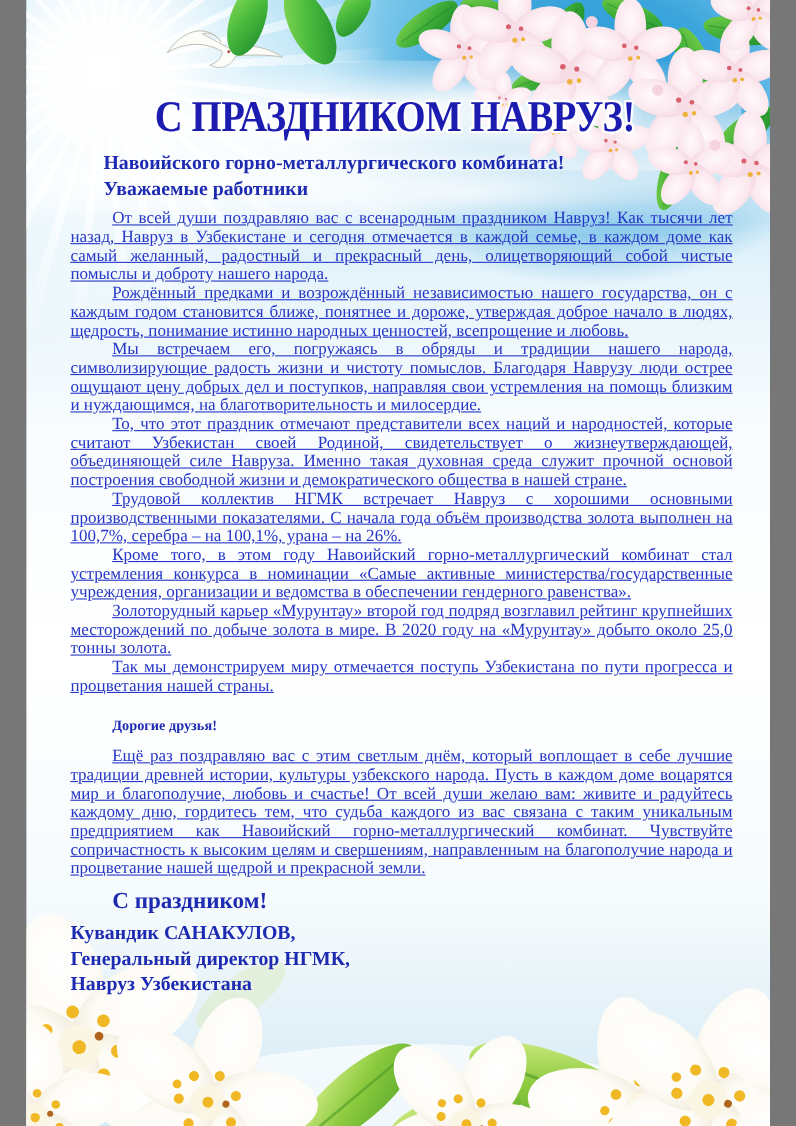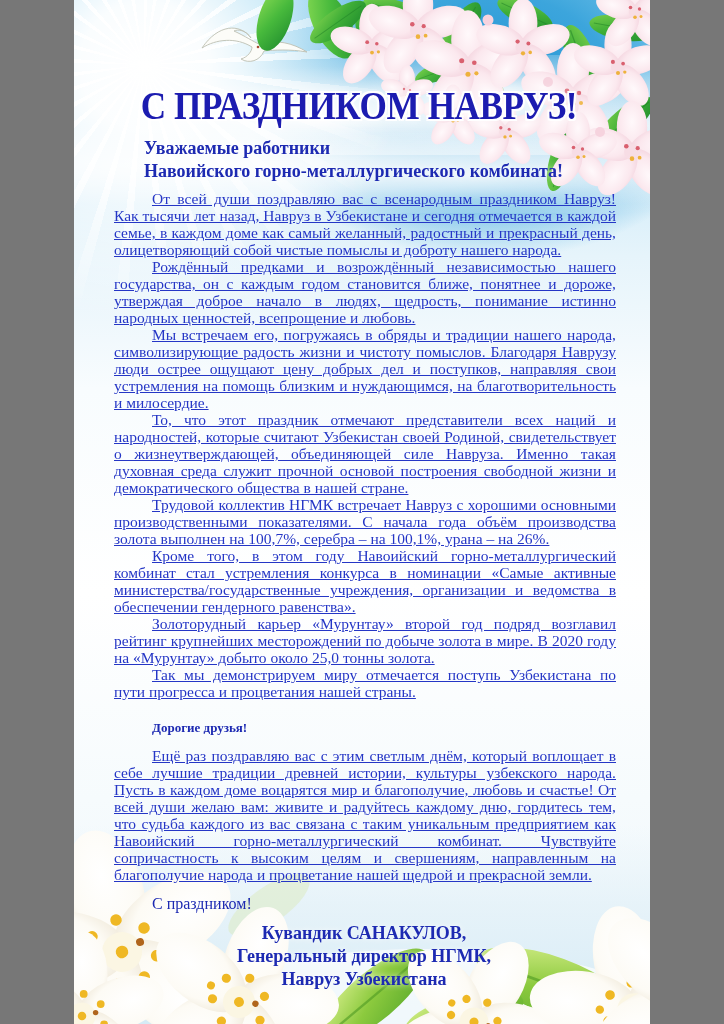--- a/index.html
+++ b/index.html
@@ -1,17 +1,17 @@
 <!DOCTYPE html>
 <html><head>
 <meta charset="utf-8">
 <style>
   html,body { margin:0; padding:0; background:#777; }
   .page {
-    position:relative; width:576px; height:1024px; margin:0 auto; overflow:hidden;
+    position:relative; width:676px; height:1024px; margin:0 auto; overflow:hidden;
     background: linear-gradient(180deg,
       #8fd2f0 0%, #aadef5 7%, #cdeaf8 15%, #e6f4fb 25%,
       #f8fcfe 38%, #ffffff 58%, #f6fbfd 78%, #ecf5fa 100%);
     font-family:"Liberation Serif","DejaVu Serif",serif;
   }
   .abs { position:absolute; }
 
   
   .sky-corner { top:-100px; right:-90px; width:500px; height:360px; border-radius:50%;
     background: radial-gradient(closest-side, #2496d5 0%, #3ca5dc 48%, rgba(130,205,240,0) 100%); }
@@ -41,22 +41,22 @@
       -2px -2px 0 #fff, 0 -2px 0 #fff, 2px -2px 0 #fff,
       -2px 0 0 #fff, 2px 0 0 #fff,
       -2px 2px 0 #fff, 0 2px 0 #fff, 2px 2px 0 #fff,
       0 0 10px rgba(255,255,255,.95), 0 0 20px rgba(255,255,255,.85); }
   .greeting { margin:8px 40px 0 70px; font-size:18px; font-weight:bold; line-height:23px;
     color:#1d2ab2; text-shadow:0 0 6px rgba(255,255,255,.9); }
   .body-text { margin:7px 34px 0 40px; font-size:15.5px; line-height:17px;
     color:#2536c6; text-align:justify; }
   .body-text p { margin:0; text-indent:38px;text-decoration:underline; }
   .subheading { margin:19px 0 11px 0; padding-left:38px; font-weight:bold; font-size:13px; color:#1d2ab2; }
-  .farewell { margin-top:12px; padding-left:38px; font-weight:normal; font-size:16px; color:#1d2ab2; }
-  .signature { margin:10px 2px 0 0; text-align:center; font-weight:bold; font-size:18px;
+  .farewell { margin-top:12px; padding-left:38px; font-weight:bold; font-size:21px; color:#1d2ab2; }
+  .signature { margin:10px 2px 0 0; text-align:left; font-weight:bold; font-size:18px;
     line-height:23px; color:#1d2ab2; text-shadow:0 0 6px rgba(255,255,255,.9); }
 
   .band { position:absolute; bottom:0; left:0; z-index:3; }
   .gull { position:absolute; top:18px; left:124px; z-index:2; }
   .leaves-top { position:absolute; top:0; left:163px; z-index:2; }
   .blossoms { position:absolute; top:0; right:0; z-index:2; }
 </style>
 </head>
 <body>
 
@@ -218,22 +218,22 @@
     <use href="#wfl" transform="translate(620,176) rotate(25) scale(2.2)"></use>
     <use href="#wfl" transform="translate(716,160) rotate(10) scale(1.9)"></use>
   </svg>
 
   <div class="content">
     <div class="title">
       <span class="squeeze">С ПРАЗДНИКОМ НАВРУЗ!</span>
     </div>
 
     <div class="greeting">
+      <div>Навоийского горно-металлургического комбината!</div>
       <div>Уважаемые работники</div>
-      <div>Навоийского горно-металлургического комбината!</div>
     </div>
 
     <div class="body-text">
       <p>От всей души поздравляю вас с всенародным праздником Навруз! Как тысячи лет назад, Навруз в Узбекистане и сегодня отмечается в каждой семье, в каждом доме как самый желанный, радостный и прекрасный день, олицетворяющий собой чистые помыслы и доброту нашего народа.</p>
       <p>Рождённый предками и возрождённый независимостью нашего государства, он с каждым годом становится ближе, понятнее и дороже, утверждая доброе начало в людях, щедрость, понимание истинно народных ценностей, всепрощение и любовь.</p>
       <p>Мы встречаем его, погружаясь в обряды и традиции нашего народа, символизирующие радость жизни и чистоту помыслов. Благодаря Наврузу люди острее ощущают цену добрых дел и поступков, направляя свои устремления на помощь близким и нуждающимся, на благотворительность и милосердие.</p>
       <p>То, что этот праздник отмечают представители всех наций и народностей, которые считают Узбекистан своей Родиной, свидетельствует о жизнеутверждающей, объединяющей силе Навруза. Именно такая духовная среда служит прочной основой построения свободной жизни и демократического общества в нашей стране.</p>
       <p>Трудовой коллектив НГМК встречает Навруз с хорошими основными производственными показателями. С начала года объём производства золота выполнен на 100,7%, серебра – на 100,1%, урана – на 26%.</p>
       <p>Кроме того, в этом году Навоийский горно-металлургический комбинат стал устремления конкурса в номинации «Самые активные министерства/государственные учреждения, организации и ведомства в обеспечении гендерного равенства».</p>
       <p>Золоторудный карьер «Мурунтау» второй год подряд возглавил рейтинг крупнейших месторождений по добыче золота в мире. В 2020 году на «Мурунтау» добыто около 25,0 тонны золота.</p>

